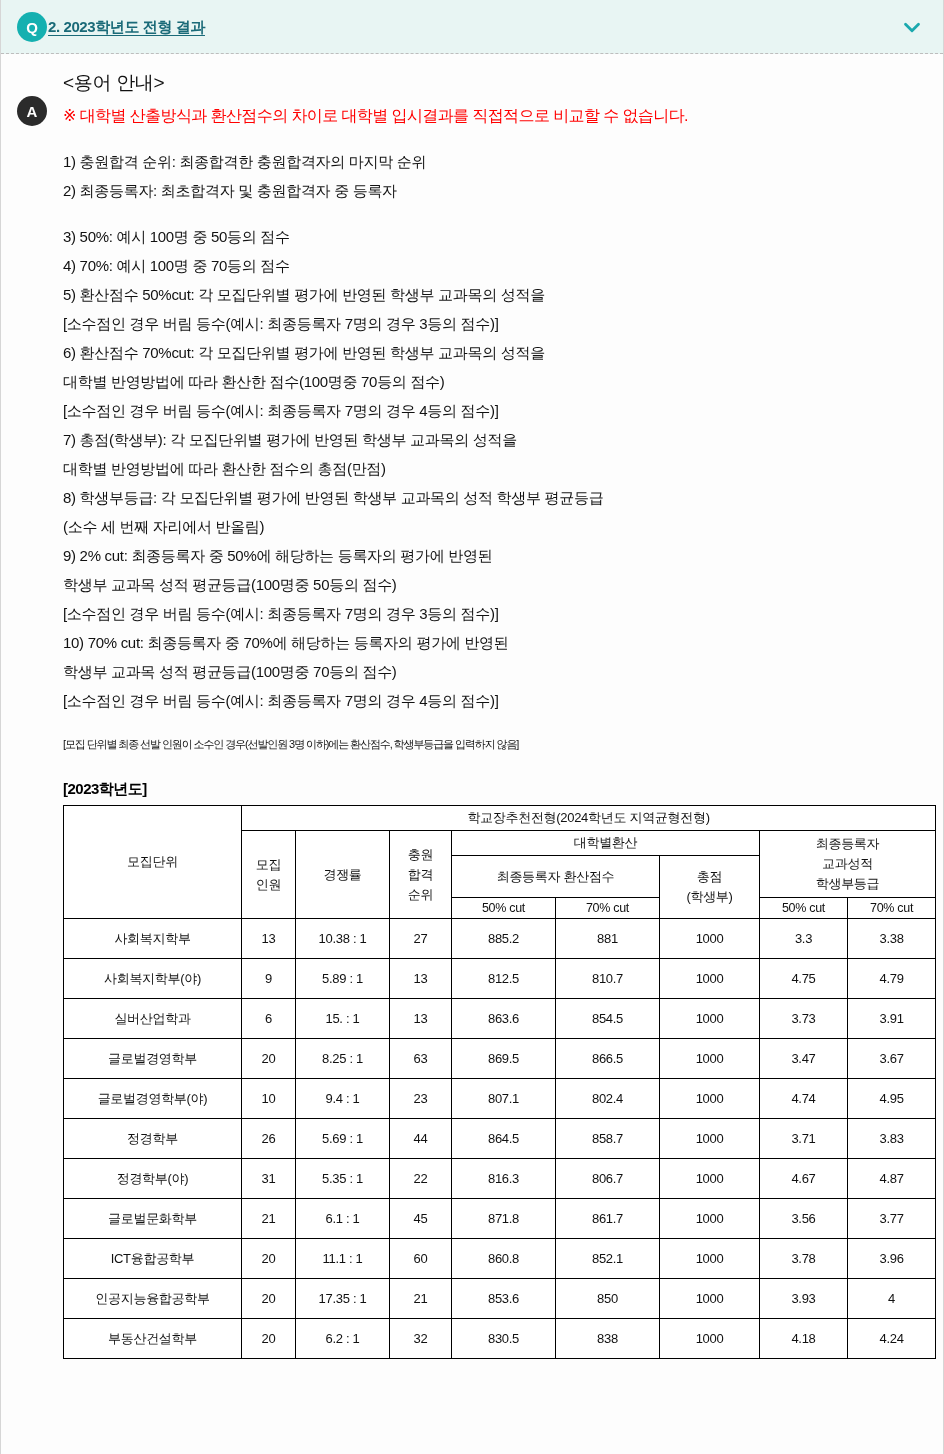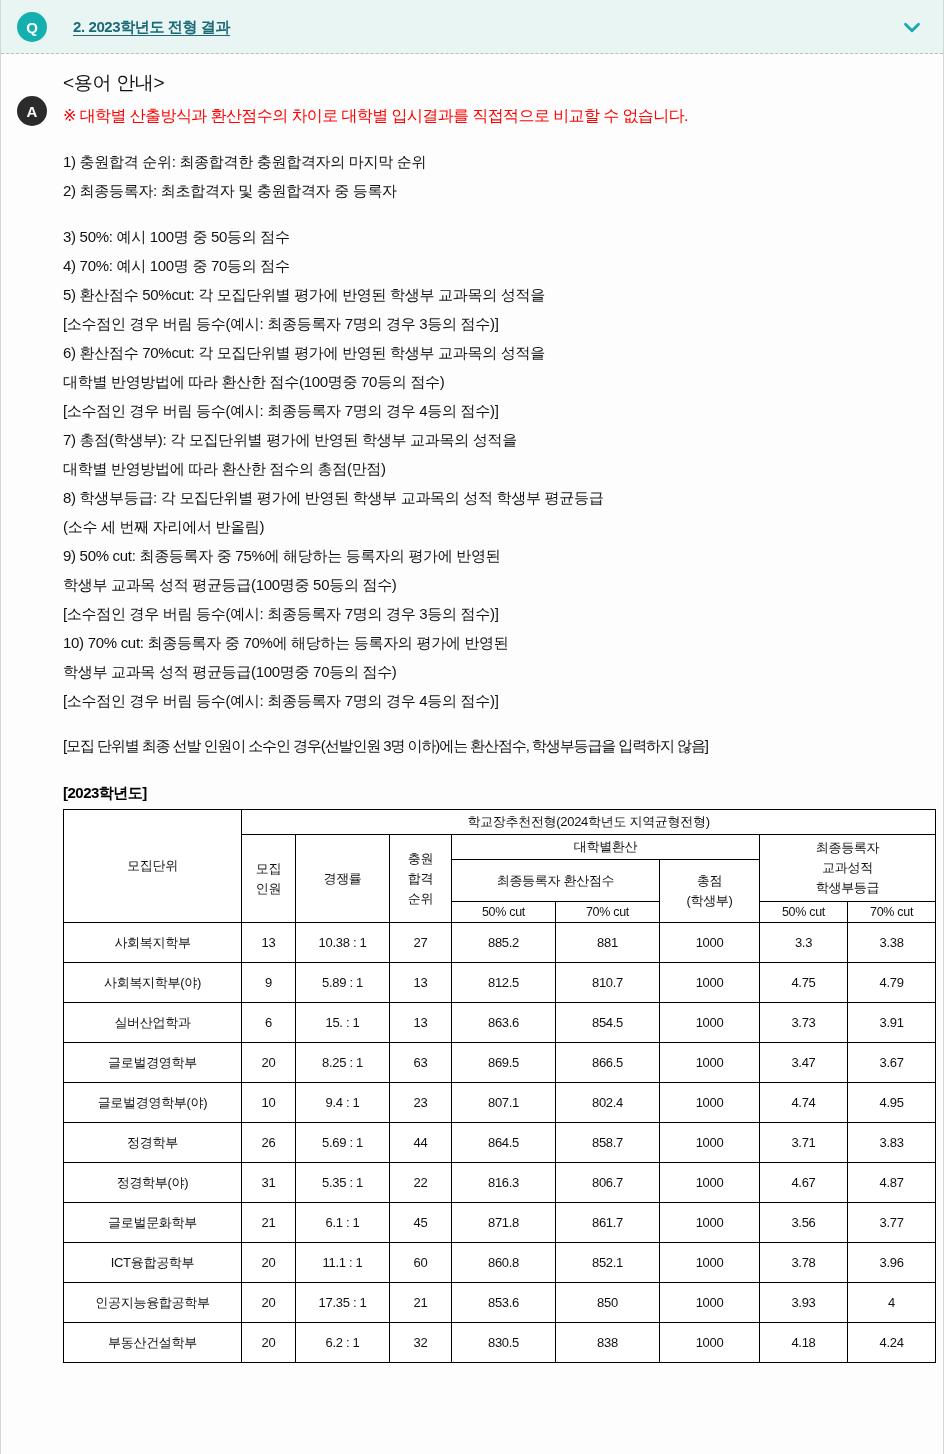--- a/index.html
+++ b/index.html
@@ -51,21 +51,21 @@
     justify-content: center;
     font-size: 15px;
     font-weight: bold;
     color: #ffffff;
     flex: 0 0 auto;
   }
   .badge-q { background: #14b0b0; }
   .badge-a { background: #2b2b2b; }
 
   .qa-title {
-    margin-left: 26px;
+    margin-left: 1px;
     font-size: 15px;
     font-weight: bold;
     color: #1a6a78;
     text-decoration: underline;
     text-underline-offset: 3px;
     letter-spacing: -0.4px;
     cursor: pointer;
   }
   .chevron {
     margin-left: auto;
@@ -106,21 +106,21 @@
   .defs {
     font-size: 15px;
     letter-spacing: -0.3px;
     color: #111;
     line-height: 29px;
   }
   .defs p { margin: 0; white-space: pre-wrap; }
   .defs .gap { height: 17px; }
 
   .small-note {
-    font-size: 15px;
+    font-size: 11px;
     letter-spacing: -1.1px;
     color: #111;
     margin: 22px 0 8px 0;
   }
 
   .year-label {
     font-size: 15px;
     font-weight: bold;
     letter-spacing: -0.5px;
     margin: 28px 0 6px 0;
@@ -192,21 +192,21 @@
         <p>4) 70%: 예시 100명 중 70등의 점수</p>
         <p>5) 환산점수 50%cut: 각 모집단위별 평가에 반영된 학생부 교과목의 성적을</p>
         <p>[소수점인 경우 버림 등수(예시: 최종등록자 7명의 경우 3등의 점수)]</p>
         <p>6) 환산점수 70%cut: 각 모집단위별 평가에 반영된 학생부 교과목의 성적을</p>
         <p>대학별 반영방법에 따라 환산한 점수(100명중 70등의 점수)</p>
         <p>[소수점인 경우 버림 등수(예시: 최종등록자 7명의 경우 4등의 점수)]</p>
         <p>7) 총점(학생부): 각 모집단위별 평가에 반영된 학생부 교과목의 성적을</p>
         <p>대학별 반영방법에 따라 환산한 점수의 총점(만점)</p>
         <p>8) 학생부등급: 각 모집단위별 평가에 반영된 학생부 교과목의 성적 학생부 평균등급</p>
         <p>(소수 세 번째 자리에서 반올림)</p>
-        <p>9) 50% cut: 최종등록자 중 75%에 해당하는 등록자의 평가에 반영된</p>
+        <p>9) 2% cut: 최종등록자 중 50%에 해당하는 등록자의 평가에 반영된</p>
         <p>학생부 교과목 성적 평균등급(100명중 50등의 점수)</p>
         <p>[소수점인 경우 버림 등수(예시: 최종등록자 7명의 경우 3등의 점수)]</p>
         <p>10) 70% cut: 최종등록자 중 70%에 해당하는 등록자의 평가에 반영된</p>
         <p>학생부 교과목 성적 평균등급(100명중 70등의 점수)</p>
         <p>[소수점인 경우 버림 등수(예시: 최종등록자 7명의 경우 4등의 점수)]</p>
       </div>
 
       <div class="small-note">[모집 단위별 최종 선발 인원이 소수인 경우(선발인원 3명 이하)에는 환산점수, 학생부등급을 입력하지 않음]</div>
 
       <div class="year-label">[2023학년도]</div>

